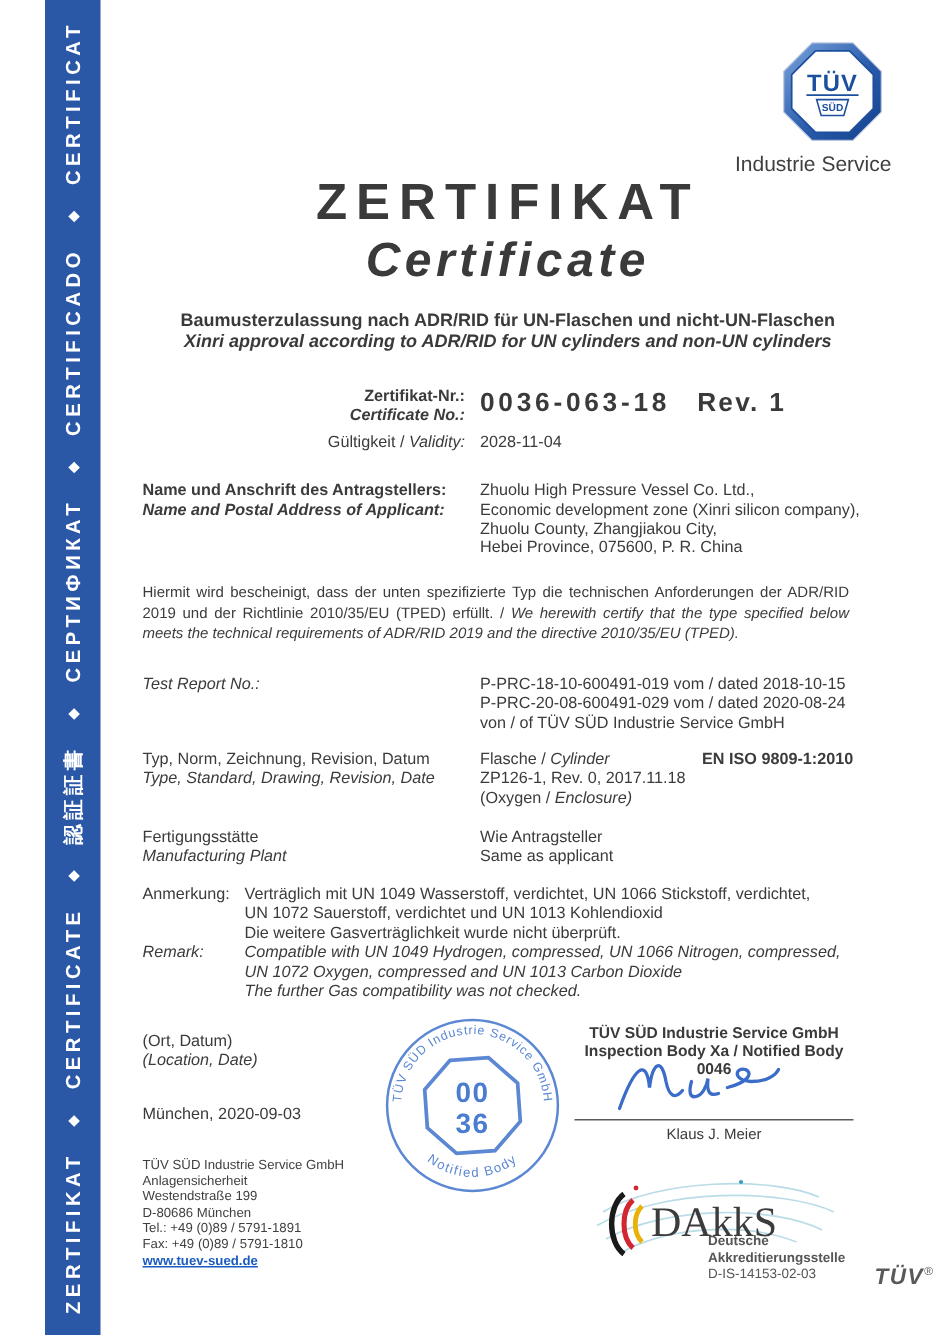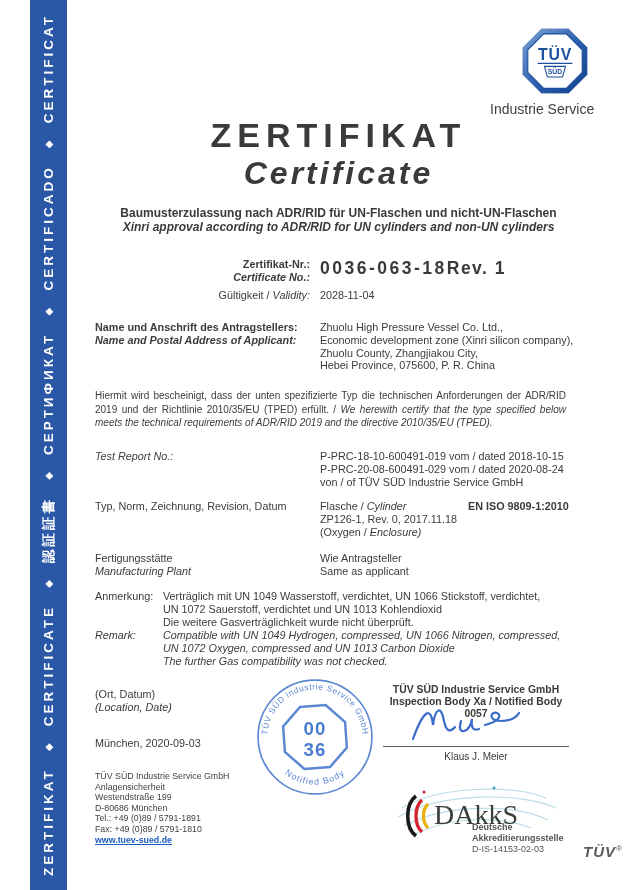--- a/index.html
+++ b/index.html
@@ -23,21 +23,21 @@
 
   .bold { font-weight:bold; }
   .it   { font-style:italic; }
   .bi   { font-weight:bold; font-style:italic; }
 
   .label-col { position:absolute; left:95px; width:215px; font-size:10.8px; line-height:12.8px; }
   .value-col { position:absolute; left:320px; right:14px; font-size:10.8px; line-height:12.8px; }
   .right { text-align:right; }
 
   .cert-number { position:absolute; left:320px; top:258px; font-size:17.5px; font-weight:bold; letter-spacing:2.5px; color:#3a3a3a; white-space:nowrap; }
-  .cert-number .rev { letter-spacing:1.5px; }
+  .cert-number .rev { margin-left:18px; letter-spacing:1.5px; }
 
   .statement { position:absolute; left:95px; top:389px; width:471px; font-size:10px; line-height:13.7px; text-align:justify; }
 
   .standard { position:absolute; left:468px; top:500px; font-size:10.8px; font-weight:bold; white-space:nowrap; }
 
   .anm-label { position:absolute; left:95px; font-size:10.8px; line-height:13px; }
   .anm-text  { position:absolute; left:163px; font-size:10.8px; line-height:13px; white-space:nowrap; }
 
   .sig-head { position:absolute; left:383px; top:684px; width:186px; text-align:center; font-size:10.4px; font-weight:bold; line-height:12px; color:#3a3a3a; }
   .signature-svg { position:absolute; left:405px; top:699px; }
@@ -131,20 +131,21 @@
     <div class="it">Test Report No.:</div>
   </div>
   <div class="value-col" style="top:450px;">
     <div>P-PRC-18-10-600491-019 vom / dated 2018-10-15</div>
     <div>P-PRC-20-08-600491-029 vom / dated 2020-08-24</div>
     <div>von / of TÜV SÜD Industrie Service GmbH</div>
   </div>
 
   <div class="label-col" style="top:500px;">
     <div>Typ, Norm, Zeichnung, Revision, Datum</div>
+    <div class="it">Type, Standard, Drawing, Revision, Date</div>
   </div>
   <div class="value-col" style="top:500px; right:170px;">
     <div><span>Flasche / </span><span class="it">Cylinder</span></div>
     <div>ZP126-1, Rev. 0, 2017.11.18</div>
     <div><span>(Oxygen / </span><span class="it">Enclosure)</span></div>
   </div>
   <div class="standard">EN ISO 9809-1:2010</div>
 
   <div class="label-col" style="top:552px;">
     <div>Fertigungsstätte</div>
@@ -186,21 +187,21 @@
     <text font-size="8.5" fill="#5b87d3" letter-spacing="1">
       <textPath href="#arcBottom" startOffset="50%" text-anchor="middle">Notified Body</textPath>
     </text>
     <polygon points="44.6,27 69.4,27 87,44.6 87,69.4 69.4,87 44.6,87 27,69.4 27,44.6" fill="none" stroke="#5b87d3" stroke-width="2.4" transform="rotate(-4 57 57)"></polygon>
     <text x="57" y="55" text-anchor="middle" font-size="18" font-weight="bold" fill="#4a7ccf" letter-spacing="1">00</text>
     <text x="57" y="75" text-anchor="middle" font-size="18" font-weight="bold" fill="#4a7ccf" letter-spacing="1">36</text>
   </svg>
 
   <div class="sig-head">
     <div>TÜV SÜD Industrie Service GmbH</div>
-    <div>Inspection Body Xa / Notified Body 0057</div>
+    <div>Inspection Body Xa / Notified Body 0046</div>
   </div>
   <svg class="signature-svg" width="140" height="46" viewBox="0 0 140 46">
     <g fill="none" stroke="#3a6cc8" stroke-width="2.2" stroke-linecap="round">
       <path d="M8,40 C18,12 26,6 28,26 C30,10 36,5 39,22 C41,32 45,34 50,28"></path>
       <path d="M56,22 c-2,7 -1,11 3,10 c4,-1 7,-6 8,-12 c-1,9 1,12 7,10"></path>
       <path d="M80,26 c12,-3 18,-9 12,-12 c-6,-2 -10,7 4,8 c10,0 16,-4 18,-8"></path>
     </g>
   </svg>
   <div class="sig-rule"></div>
   <div class="signer">Klaus J. Meier</div>

